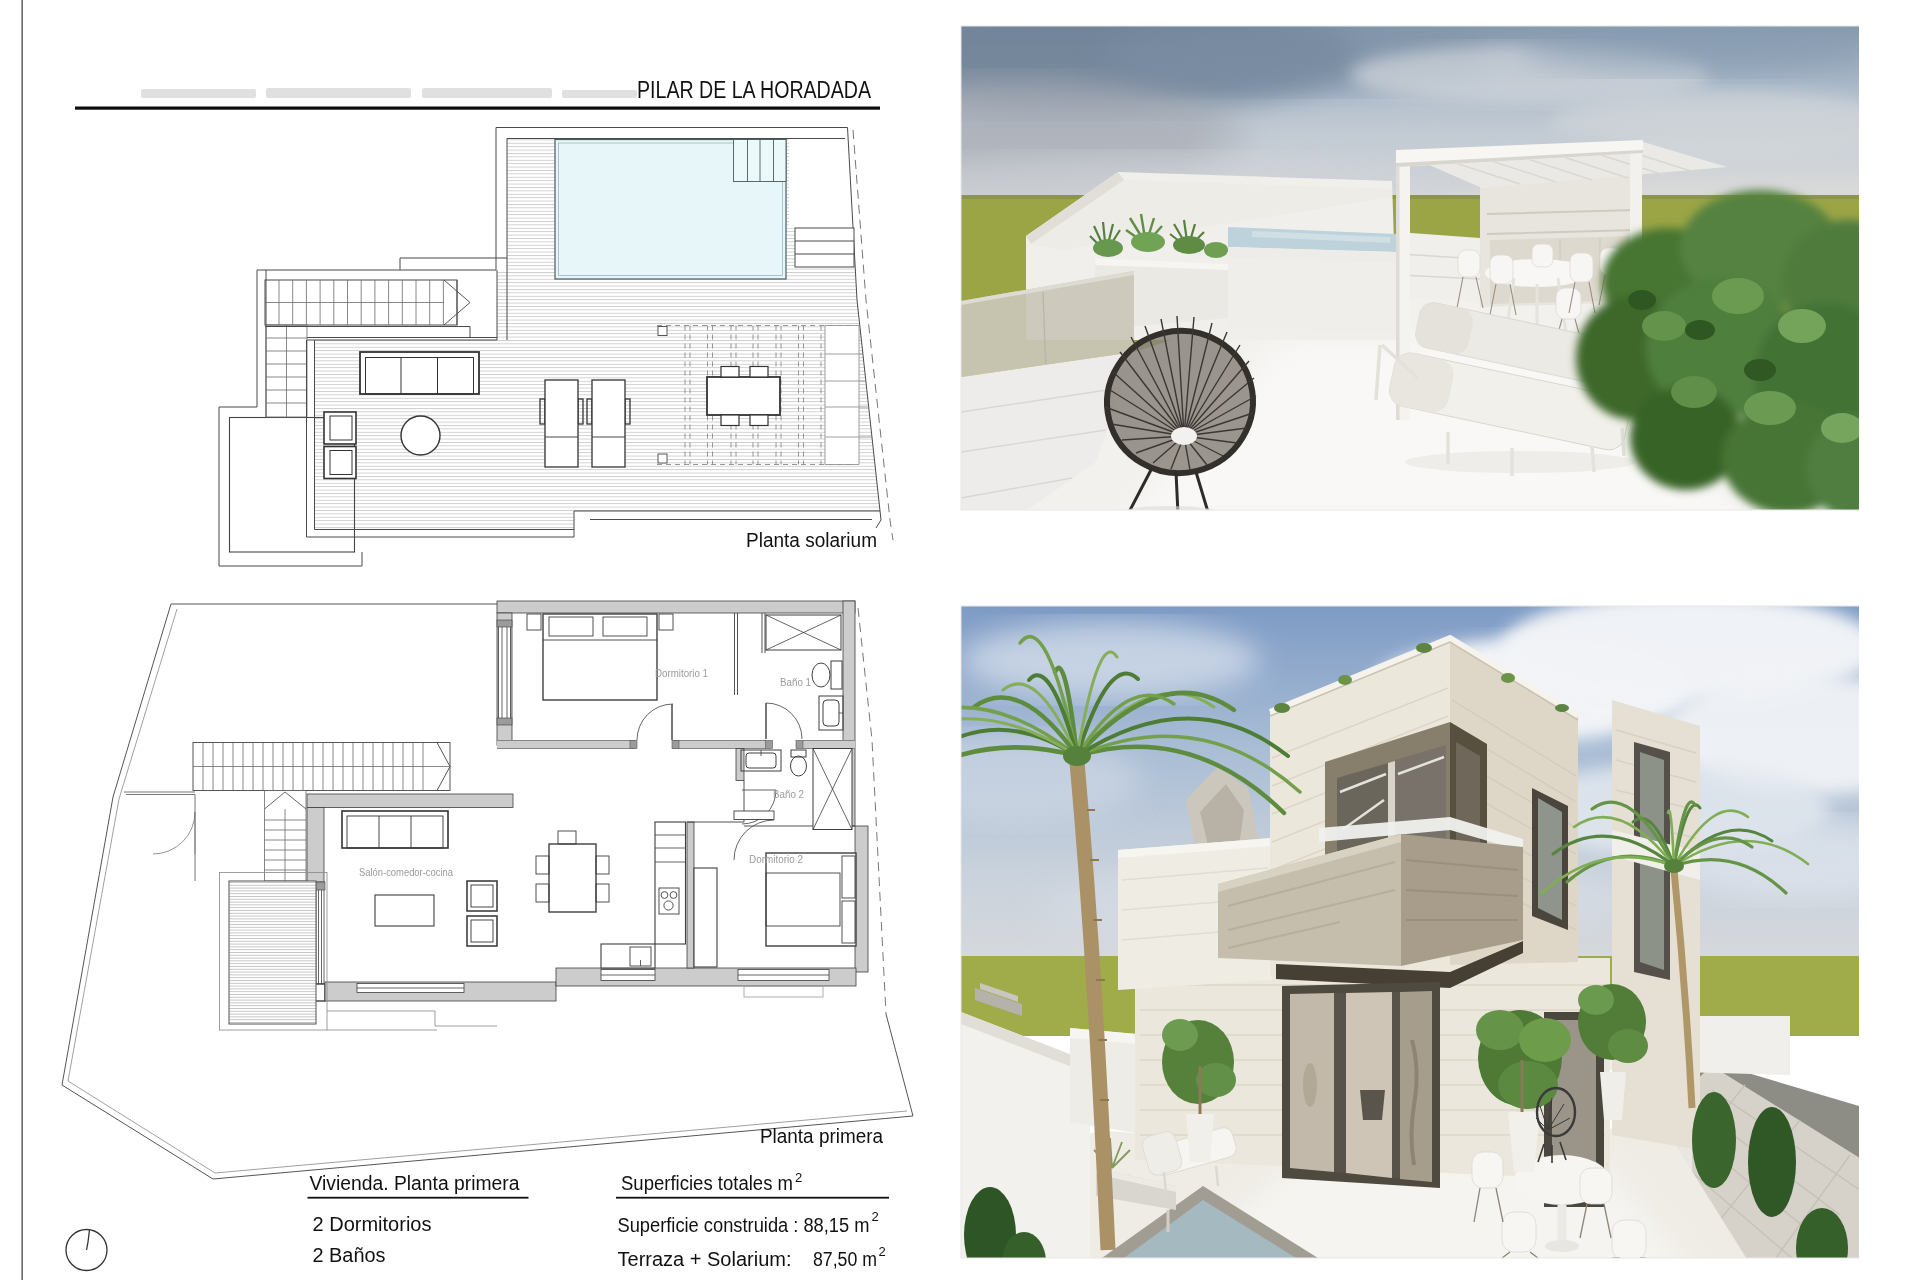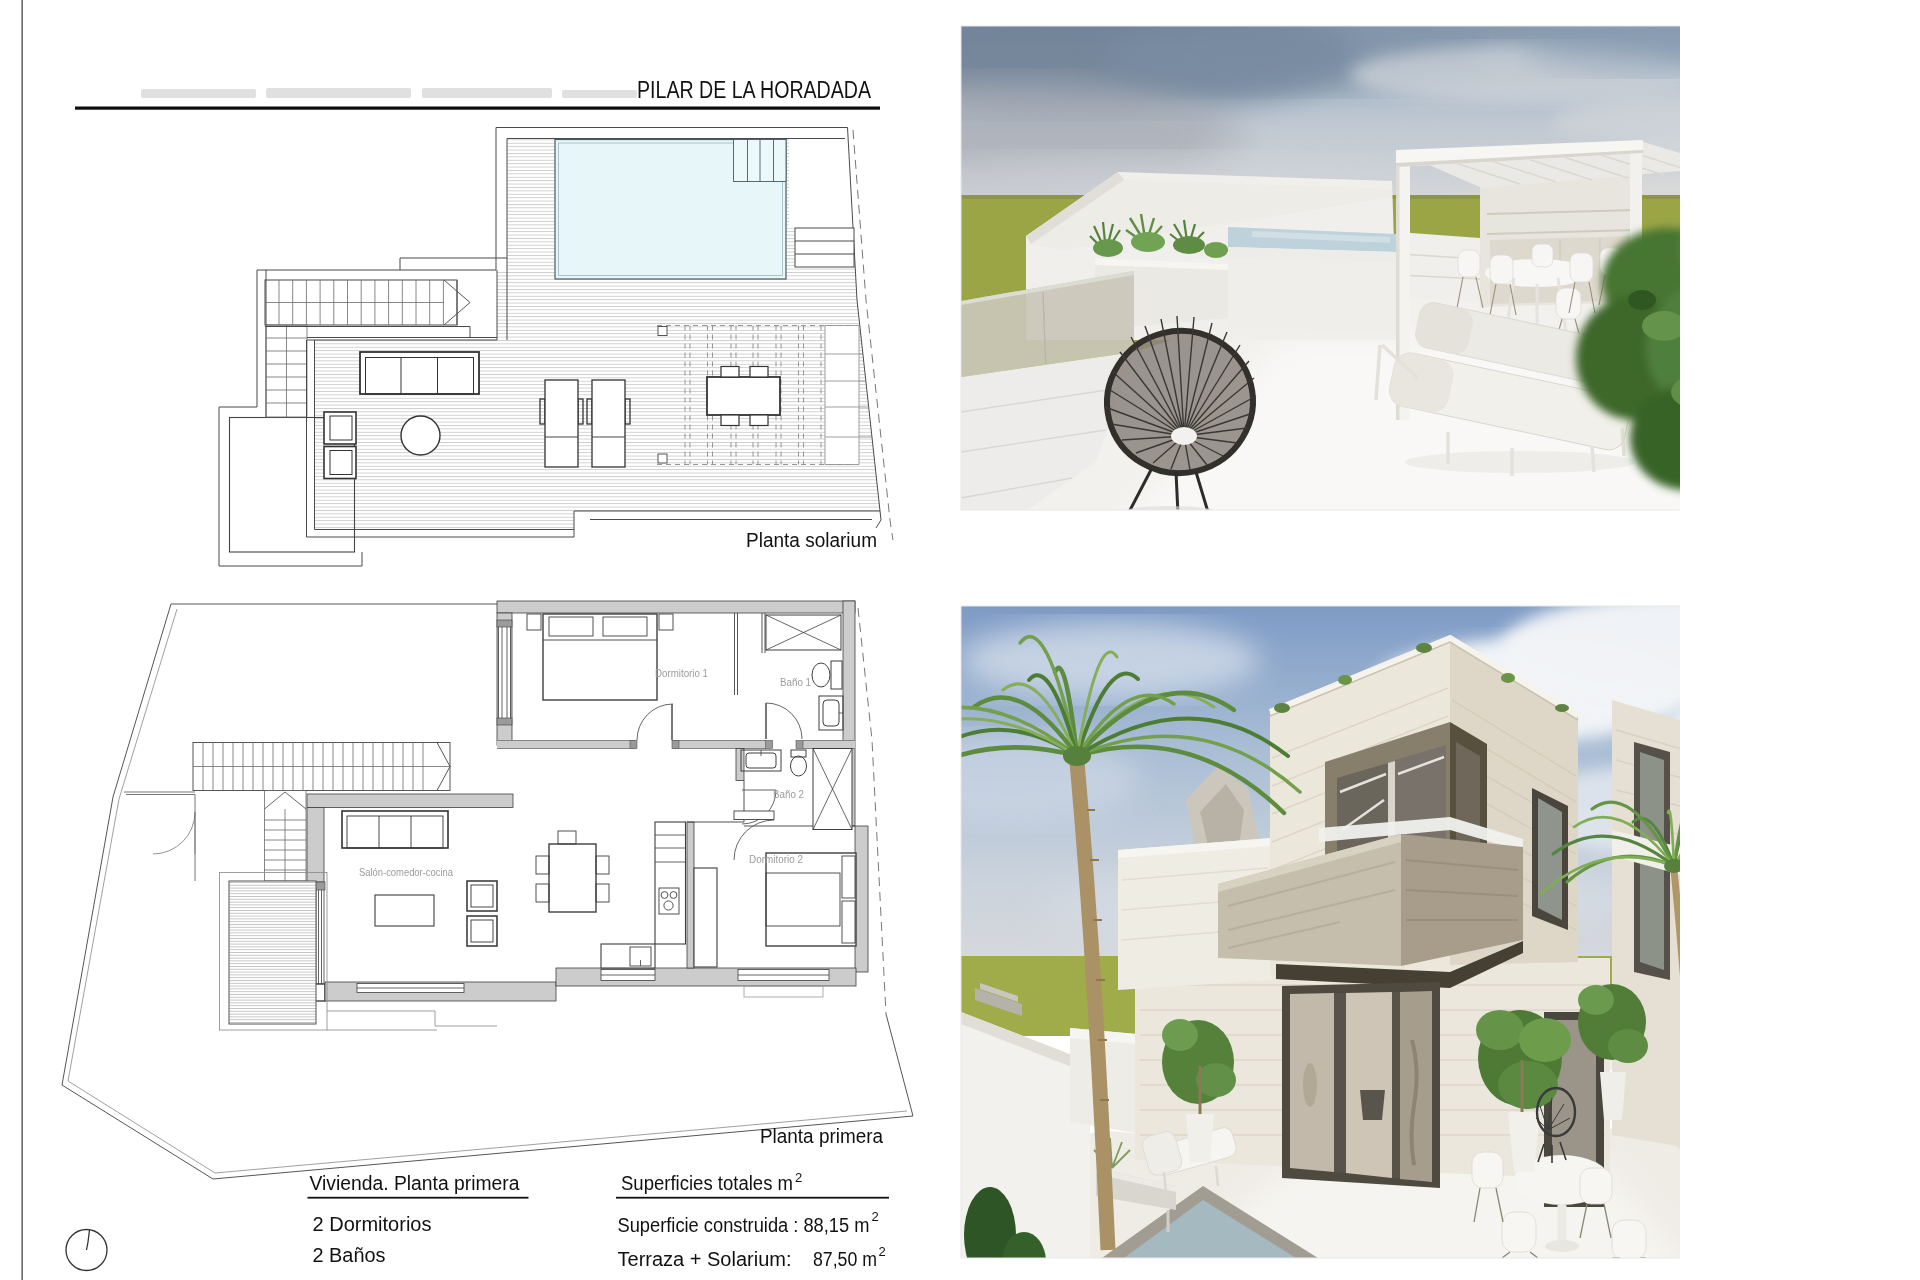--- a/index.html
+++ b/index.html
@@ -1,16 +1,16 @@
 <!DOCTYPE html>
 <html><head>
 <meta charset="utf-8">
 <style>
   html,body{margin:0;padding:0;background:#ffffff;}
-  #page{position:relative;width:1680px;height:1280px;background:#ffffff;overflow:hidden;
+  #page{position:relative;width:1859px;height:1280px;background:#ffffff;overflow:hidden;
         font-family:"Liberation Sans", sans-serif;}
   svg{position:absolute;left:0;top:0;}
 </style>
 </head>
 <body>
 <div id="page">
 <svg width="1920" height="1280" viewBox="0 0 1920 1280">
 <defs>
   <pattern id="deckS" width="4" height="3.4" patternUnits="userSpaceOnUse">
     <rect width="4" height="3.4" fill="#ffffff"></rect>

